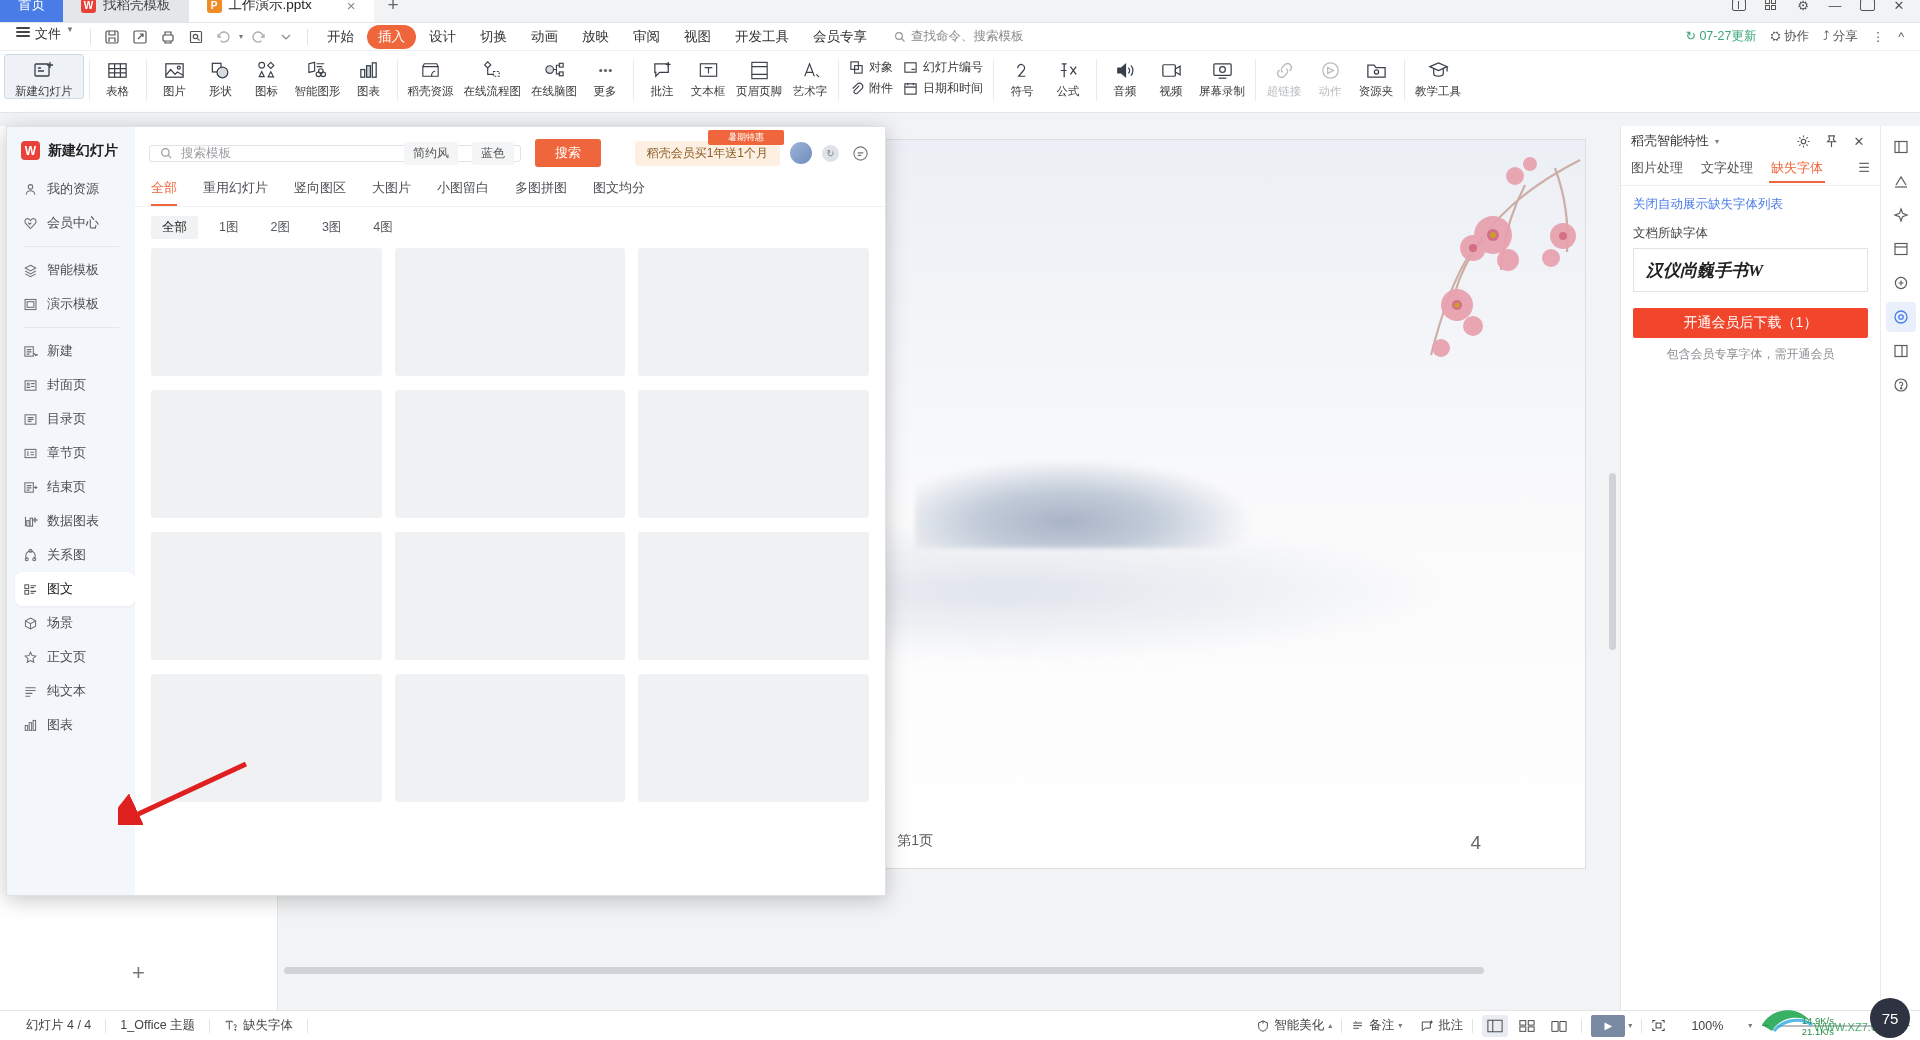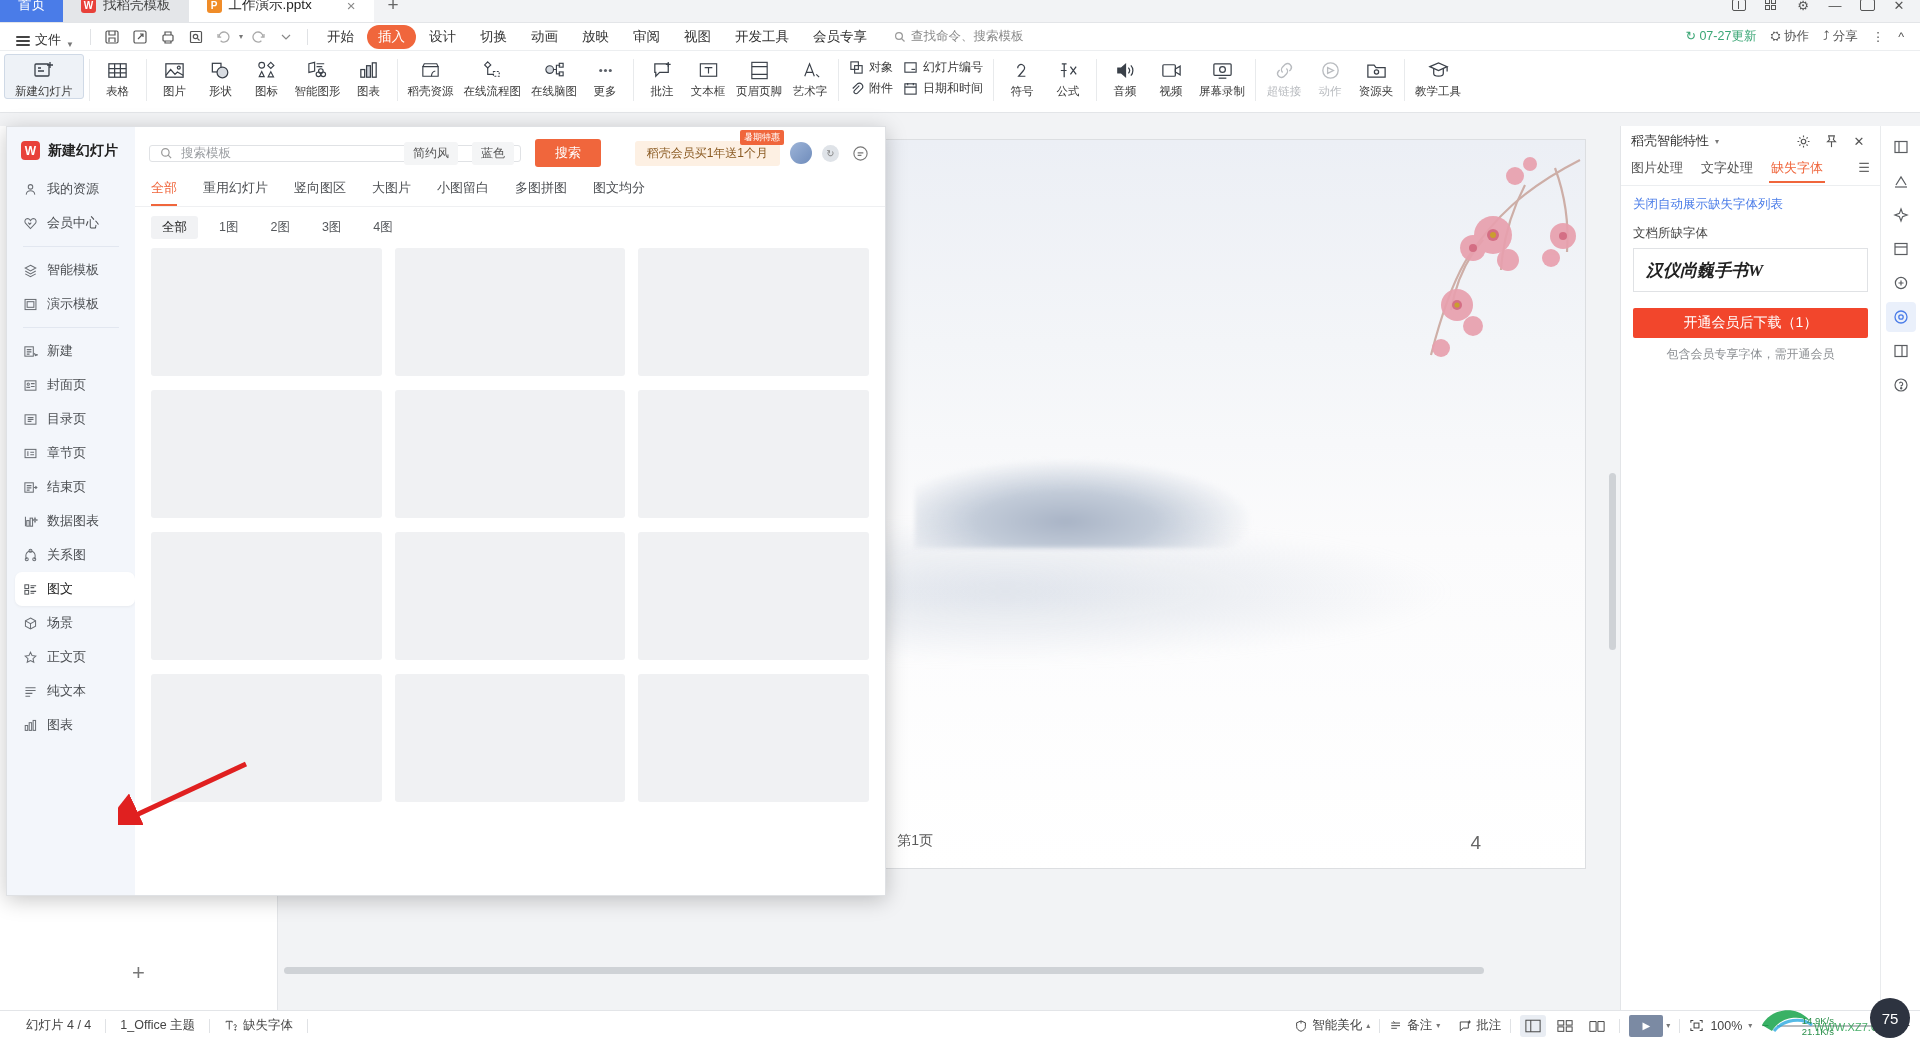--- a/index.html
+++ b/index.html
@@ -24,21 +24,21 @@
   .newtab{ font-size:19px;color:#666;padding:0 14px; height:34px; display:flex;align-items:center;}
   .winctl{ margin-left:auto; display:flex; align-items:center; gap:2px; padding-right:6px; height:34px;}
   .winctl span{ width:30px;height:30px;display:flex;align-items:center;justify-content:center;color:#555;font-size:13px;}
   .wicon{display:inline-block;width:15px;height:12px;border:1.4px solid #555;border-radius:2px;}
   .wicon2{display:inline-block;width:14px;height:12px;border:1.4px solid #555;border-radius:2px;position:relative;}
   .wicon2::after{content:"";position:absolute;left:1px;top:1px;width:4px;height:8px;border-right:1.4px solid #555;}
   .wicon3{display:inline-block;width:13px;height:13px;}
   .wicon3 i{display:block;width:5px;height:5px;border:1.2px solid #555;float:left;margin:0 1px 1px 0;}
   
   .menubar{ height:28px; background:#fff; display:flex; align-items:center; padding:0 8px; gap:2px; border-bottom:1px solid #eceef0;}
-  .mb-file{ display:flex;align-items:flex-end;gap:5px;padding:0 8px;height:24px;font-size:13px;color:#333;}
+  .mb-file{ display:flex;align-items:flex-start;gap:5px;padding:0 8px;height:24px;font-size:13px;color:#333;}
   .hamb{display:inline-block;width:14px;}
   .hamb i{display:block;height:1.6px;background:#444;margin:2.6px 0;border-radius:1px;}
   .caret{font-size:8px;color:#777;}
   .qicon{ width:26px;height:24px;display:flex;align-items:center;justify-content:center;color:#555;}
   .sep{ width:1px;height:16px;background:#e0e2e5;margin:0 6px;}
   .mtab{ padding:3px 11px; font-size:13.5px; color:#333; border-radius:12px; }
   .mtab.sel{ background:#f0663c; color:#fff;}
   .mfind{ display:flex;align-items:center;gap:5px;color:#888;font-size:12.5px;margin-left:14px;}
   .mright{ margin-left:auto; display:flex; align-items:center; gap:14px; padding-right:8px; font-size:12.5px; color:#555;}
   .mright .grn{color:#3aa675;}
@@ -111,21 +111,21 @@
   .si.sel{ background:#fff; color:#222; margin-left:8px; border-radius:7px; padding-left:8px; box-shadow:0 1px 3px rgba(0,0,0,.05);}
   .si-div{ height:1px;background:#e2e7f0;margin:6px 16px;}
   .dd-main{ flex:1; background:#fff; display:flex; flex-direction:column; overflow:hidden; position:relative;}
   .dd-search{ display:flex; align-items:center; padding:12px 14px 8px 14px; gap:10px;}
   .searchbox{ flex:0 0 auto; width:372px; height:17px; border:1px solid #e0e2e5; border-radius:3px; display:flex;align-items:center; padding-left:10px; gap:8px;}
   .searchbox .sinput{ flex:1; font-size:12.5px;color:#9a9da1;}
   .chip{ font-size:12px;color:#555; background:#f4f5f6; padding:3px 9px; border-radius:3px; margin-right:6px;}
   .sbtn{ background:#f0663c; color:#fff; font-size:13px; padding:5px 20px; border-radius:3px; margin-left:4px;}
   .promo{ margin-left:auto; display:flex;align-items:center;gap:10px;}
   .promo-pill{ position:relative; background:#fdf0e3; color:#8a5a22; font-size:12px; padding:4px 12px; border-radius:3px 3px 3px 3px;}
-  .promo-tag{ position:absolute; right:-4px; top:-11px; background:#f0663c;color:#fff;font-size:9px;padding:1px 4px;border-radius:2px;}
+  .promo-tag{ position:absolute; right:-4px; top:-11px; background:#f0663c;color:#fff;font-size:9px;padding:1px 20px;border-radius:2px;}
   .avt{ width:22px;height:22px;border-radius:50%;background:linear-gradient(135deg,#9db4d8,#6f8cbb);}
   .avt2{ width:17px;height:17px;border-radius:50%;background:#dfe3e8;display:flex;align-items:center;justify-content:center;font-size:10px;color:#888;}
   .msgi{ width:22px;height:22px;display:flex;align-items:center;justify-content:center;color:#777;}
   .dd-filters{ display:flex;align-items:center; gap:26px; padding:4px 16px 0 16px; font-size:13px;color:#4b4e52; border-bottom:1px solid #eff0f2;}
   .dd-filters .f{ padding-bottom:9px; position:relative;}
   .dd-filters .f.on{ color:#f0663c;}
   .dd-filters .f.on::after{ content:"";position:absolute;left:0;right:0;bottom:0;height:2.5px;background:#f0663c;}
   .dd-subfilters{ display:flex;align-items:center;gap:10px;padding:9px 16px; font-size:12.5px;color:#55585c;}
   .dd-subfilters .sf{ padding:3px 11px; border-radius:3px;}
   .dd-subfilters .sf.on{ background:#f1f2f4; color:#222;}
@@ -1002,21 +1002,21 @@
             <path d="M1 2.5h7v11H1zM10 2.5h7v11h-7z"></path>
           </svg>
         </span>
     </span>
     <span class="sb-vd"></span>
     <span class="it" style="gap:3px;">
       <span class="playbtn">▶</span>
       <span class="caret">▾</span>
     </span>
     <span class="sb-vd"></span>
-    <span class="it" style="gap:6px;">
+    <span class="it" style="gap:25px;">
       <span>
         <svg width="15" height="15" viewBox="0 0 16 16" fill="none" stroke="#444" stroke-width="1.1">
             <path d="M2 5V2.6h2.6M11.4 2.6H14V5M14 11v2.4h-2.6M4.6 13.4H2V11"></path>
             <rect x="5.4" y="5.4" width="5.2" height="5.2"></rect>
           </svg>
         </span>
       <span>100%</span>
       <span class="caret">▾</span>
     </span>
     <span class="zoomslider">

